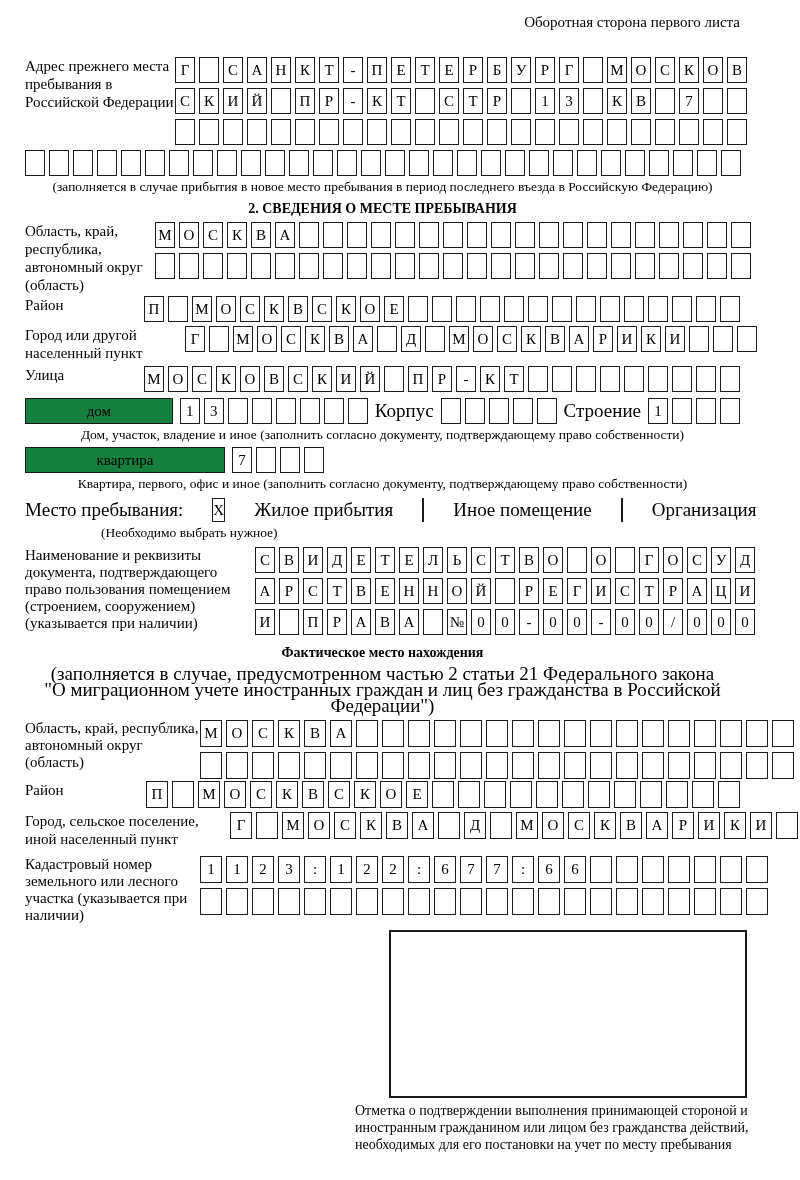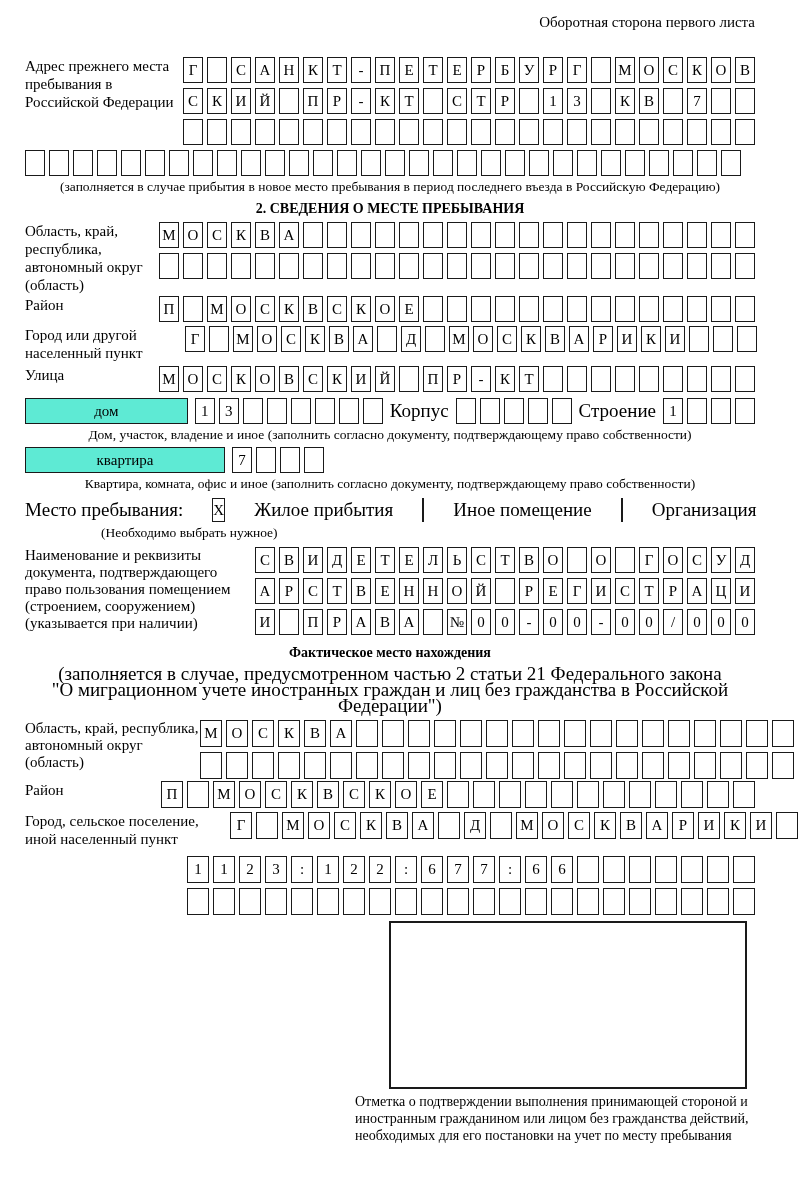--- a/index.html
+++ b/index.html
@@ -1,39 +1,39 @@
 <!DOCTYPE html>
 <html lang="ru"><head>
 <meta charset="utf-8">
 <style>
   html,body{margin:0;padding:0;background:#fff;}
   body{
     width:800px;height:1180px;overflow:hidden;color:#000;
     font-family:"Liberation Serif","DejaVu Serif",serif;font-size:15px;
   }
-  .page{box-sizing:border-box;width:800px;height:900px;padding:14px 45px 0 25px;position:relative;}
+  .page{box-sizing:border-box;width:800px;height:900px;padding:14px 60px 0 25px;position:relative;}
   .corner{text-align:right;font-size:15px;}
   
   .frow{display:flex;align-items:flex-start;}
   .label{font-size:15px;line-height:18px;flex:0 0 auto;}
   .label.lh17{line-height:17px;}
   .cellcol{margin-left:auto;display:flex;flex-direction:column;gap:5px;align-items:flex-end;}
   .cells{display:flex;gap:4px;}
   .cells.push{margin-left:auto;}
   .cell{
     box-sizing:border-box;flex:0 0 20px;width:20px;height:26px;
     border:1.8px solid #1a1a1a;display:flex;align-items:center;justify-content:center;
     font-size:15px;line-height:1;background:#fff;
   }
   .md .cell{flex-basis:22px;width:22px;height:27px;font-size:15px;}
   .caption{text-align:center;font-size:13.5px;line-height:17px;margin-top:2px;}
   .sec-title{text-align:center;font-weight:bold;font-size:14px;margin-top:4px;line-height:19px;}
   .widebox{
     box-sizing:border-box;border:1.8px solid #1a1a1a;height:26px;
-    display:flex;align-items:center;justify-content:center;background:#5eead4;font-size:15px;
+    display:flex;align-items:center;justify-content:center;background:#15803d;font-size:15px;
   }
   .dom-row{display:flex;align-items:center;margin-top:6px;gap:7px;}
   .inline-label{font-size:19px;white-space:nowrap;}
   .chk-row{display:flex;align-items:center;margin-top:6px;gap:29px;}
   .chkbox{
     box-sizing:border-box;width:22px;height:24px;border:1.8px solid #1a1a1a;
     display:flex;align-items:center;justify-content:center;font-size:15px;background:#fff;
   }
   .chk-note{font-size:13.5px;margin-top:2px;margin-left:76px;line-height:17px;}
   .center-note{text-align:center;font-size:19px;line-height:16px;}
@@ -354,21 +354,21 @@
 
   <div class="dom-row mt4">
     <div class="widebox" style="width:200px">квартира</div>
     <div class="cells">
         <span class="cell">7</span>
         <span class="cell"></span>
         <span class="cell"></span>
         <span class="cell"></span>
       </div>
   </div>
-  <div class="caption">Квартира, комната, офис и иное (заполнить согласно документу, подтверждающему право собственности)</div>
+  <div class="caption">Квартира, первого, офис и иное (заполнить согласно документу, подтверждающему право собственности)</div>
 
   <div class="chk-row">
     <span class="inline-label">Место пребывания:</span>
     <span class="chkbox">X</span>
     <span class="inline-label">Жилое прибытия</span>
     <span class="chkbox"></span>
     <span class="inline-label">Иное помещение</span>
     <span class="chkbox"></span>
     <span class="inline-label">Организация</span>
   </div>
@@ -560,20 +560,21 @@
         <span class="cell">А</span>
         <span class="cell">Р</span>
         <span class="cell">И</span>
         <span class="cell">К</span>
         <span class="cell">И</span>
         <span class="cell"></span>
       </div>
   </div>
 
   <div class="frow mt8">
+    <div class="label lh17 w175">Кадастровый номер земельного или лесного участка (указывается при наличии)</div>
     <div class="cellcol">
       <div class="cells md">
           <span class="cell">1</span>
           <span class="cell">1</span>
           <span class="cell">2</span>
           <span class="cell">3</span>
           <span class="cell">:</span>
           <span class="cell">1</span>
           <span class="cell">2</span>
           <span class="cell">2</span>

